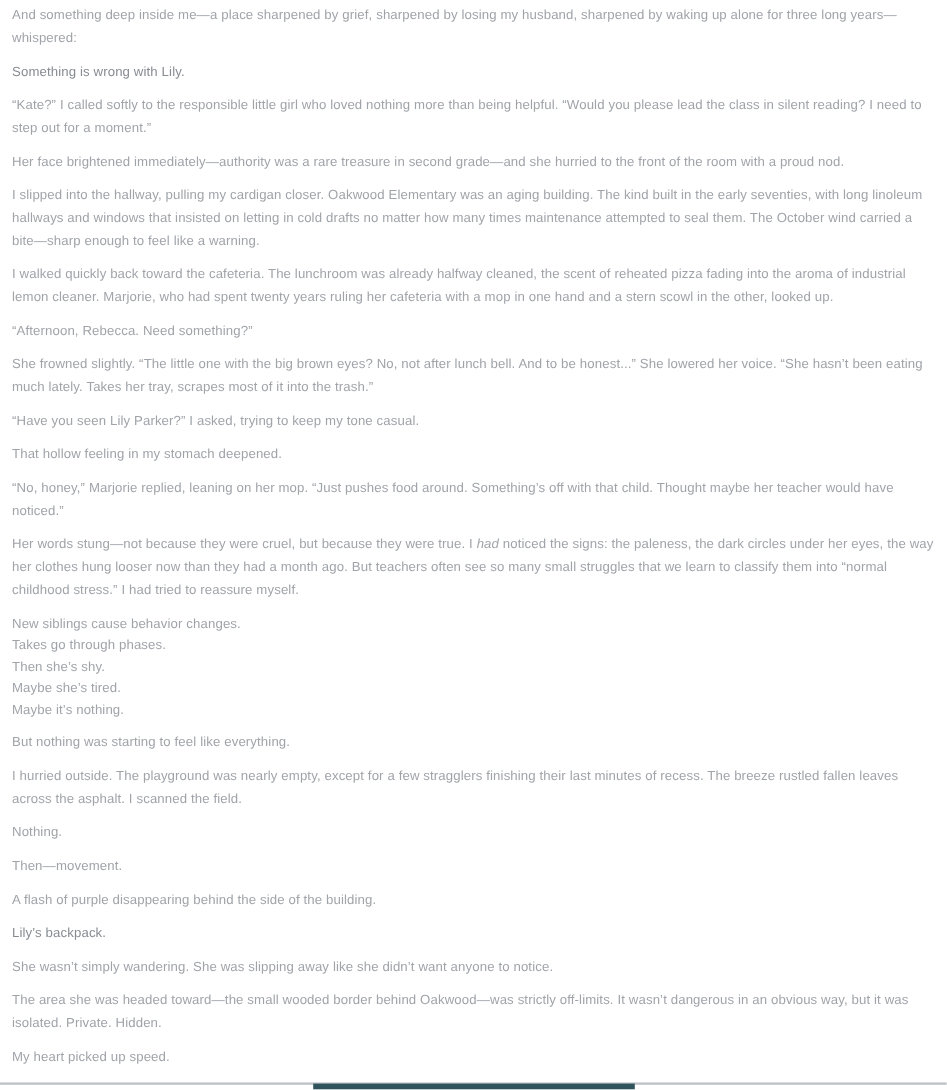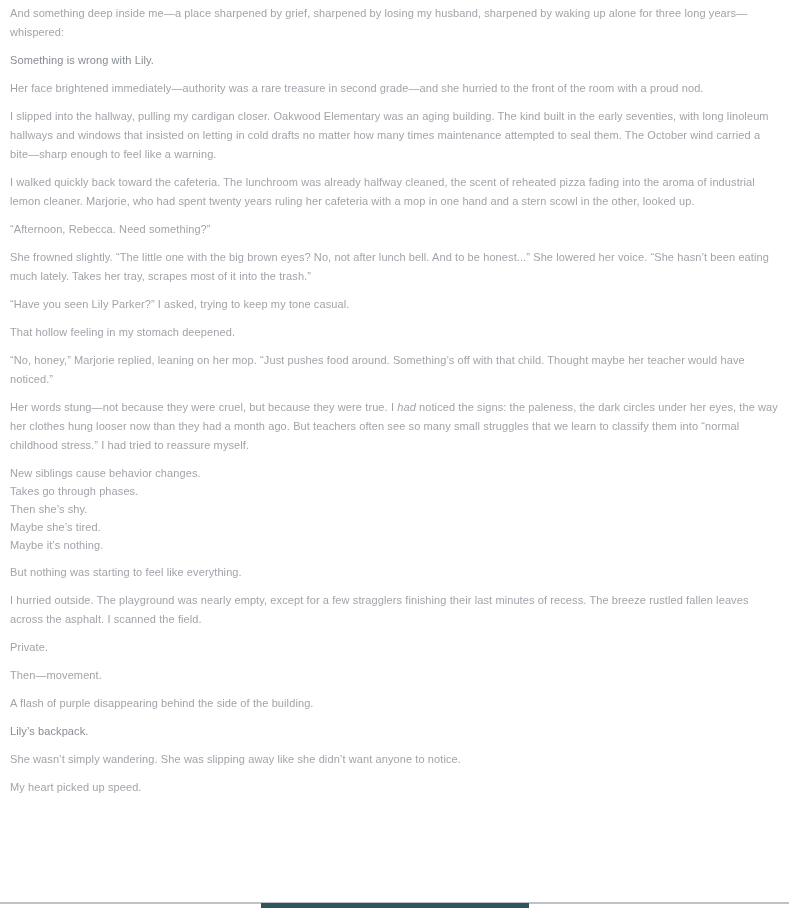--- a/index.html
+++ b/index.html
@@ -61,36 +61,38 @@
     height: 5px;
     background: #2f545c;
   }
 </style>
 </head>
 <body>
 
 <div class="article">
     <p><span>And something deep inside me—a place sharpened by grief, sharpened by losing my husband, sharpened by waking up alone for three long years—whispered:</span></p>
     <p><span class="b">Something is wrong with Lily.</span></p>
+    <p><span>“Kate?” I called softly to the responsible little girl who loved nothing more than being helpful. “Would you please lead the class in silent reading? I need to step out for a moment.”</span></p>
     <p><span>Her face brightened immediately—authority was a rare treasure in second grade—and she hurried to the front of the room with a proud nod.</span></p>
     <p><span>I slipped into the hallway, pulling my cardigan closer. Oakwood Elementary was an aging building. The kind built in the early seventies, with long linoleum hallways and windows that insisted on letting in cold drafts no matter how many times maintenance attempted to seal them. The October wind carried a bite—sharp enough to feel like a warning.</span></p>
     <p><span>I walked quickly back toward the cafeteria. The lunchroom was already halfway cleaned, the scent of reheated pizza fading into the aroma of industrial lemon cleaner. Marjorie, who had spent twenty years ruling her cafeteria with a mop in one hand and a stern scowl in the other, looked up.</span></p>
     <p><span>“Afternoon, Rebecca. Need something?”</span></p>
     <p><span>She frowned slightly. “The little one with the big brown eyes? No, not after lunch bell. And to be honest...” She lowered her voice. “She hasn’t been eating much lately. Takes her tray, scrapes most of it into the trash.”</span></p>
     <p><span>“Have you seen Lily Parker?” I asked, trying to keep my tone casual.</span></p>
     <p><span>That hollow feeling in my stomach deepened.</span></p>
     <p><span>“No, honey,” Marjorie replied, leaning on her mop. “Just pushes food around. Something’s off with that child. Thought maybe her teacher would have noticed.”</span></p>
     <p><span>Her words stung—not because they were cruel, but because they were true. I </span><span class="i">had</span><span> noticed the signs: the paleness, the dark circles under her eyes, the way her clothes hung looser now than they had a month ago. But teachers often see so many small struggles that we learn to classify them into “normal childhood stress.” I had tried to reassure myself.</span></p>
     <p class="stack"><span>New siblings cause behavior changes.</span><br><span>Takes go through phases.</span><br><span>Then she’s shy.</span><br><span>Maybe she’s tired.</span><br><span>Maybe it’s nothing.</span></p>
     <p><span>But nothing was starting to feel like everything.</span></p>
     <p><span>I hurried outside. The playground was nearly empty, except for a few stragglers finishing their last minutes of recess. The breeze rustled fallen leaves across the asphalt. I scanned the field.</span></p>
-    <p><span>Private.</span></p>
+    <p><span>Nothing.</span></p>
     <p><span>Then—movement.</span></p>
     <p><span>A flash of purple disappearing behind the side of the building.</span></p>
     <p><span class="b">Lily’s backpack.</span></p>
     <p><span>She wasn’t simply wandering. She was slipping away like she didn’t want anyone to notice.</span></p>
+    <p><span>The area she was headed toward—the small wooded border behind Oakwood—was strictly off-limits. It wasn’t dangerous in an obvious way, but it was isolated. Private. Hidden.</span></p>
     <p><span>My heart picked up speed.</span></p>
   </div>
 
 <div class="bottom-zone">
   <div class="bottom-divider"></div>
   <div class="bottom-bar"></div>
 </div>
 
 </body></html>

